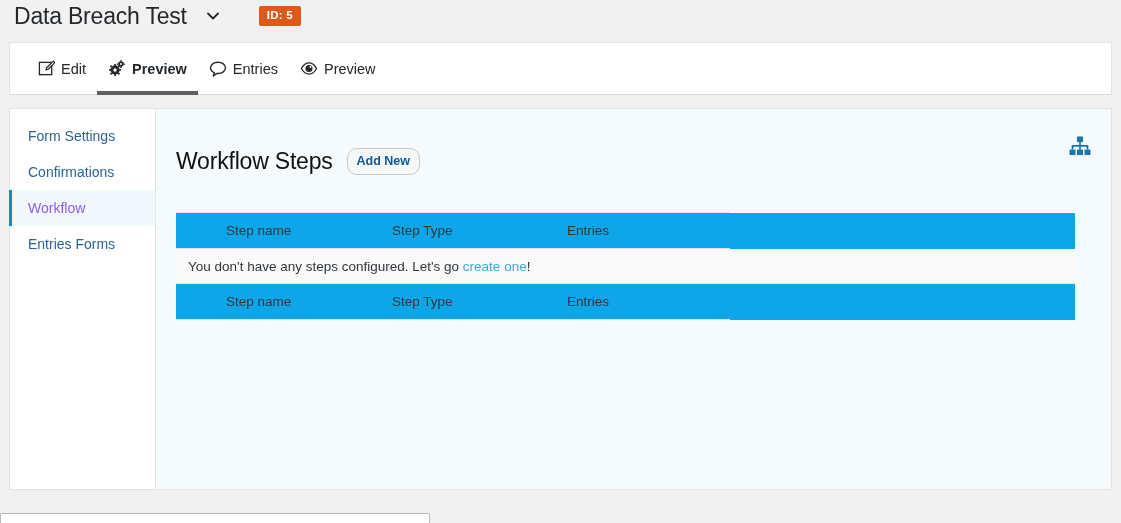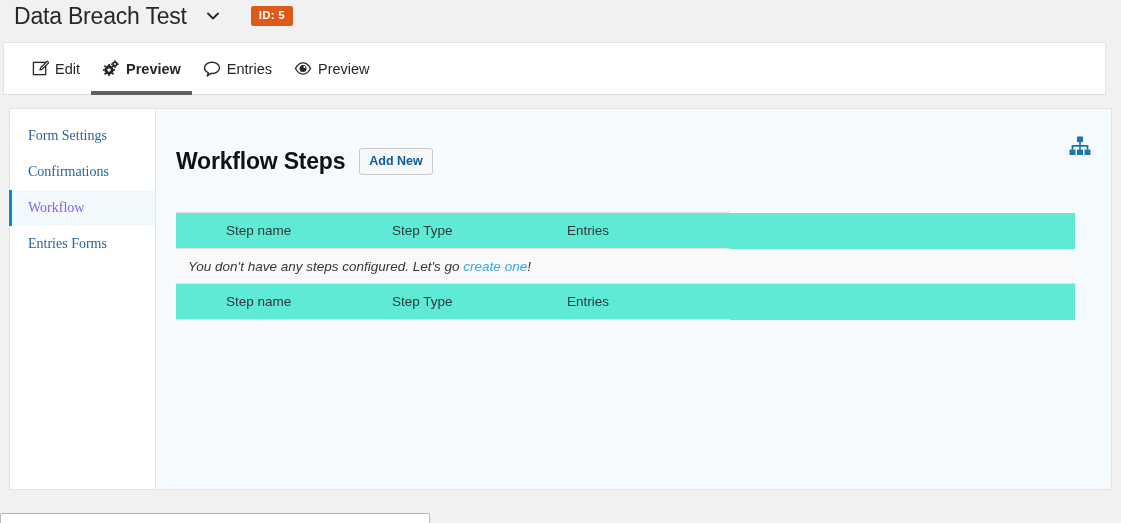--- a/index.html
+++ b/index.html
@@ -29,35 +29,35 @@
     line-height: 30px;
   }
   #title-chevron {
     margin-left: 16px;
     width: 20px; height: 20px;
     display: flex; align-items: center; justify-content: center;
     cursor: pointer;
   }
   #title-chevron svg { display: block; }
   #id-badge {
-    margin-left: 28px;
+    margin-left: 36px;
     background: #dd5a1a;
     color: #fff;
     font-size: 11.5px;
     font-weight: bold;
     padding: 3px 8px 4px 8px;
     border-radius: 2px;
     line-height: 13px;
     letter-spacing: 0.2px;
   }
 
   
   #tab-bar {
     position: absolute;
-    left: 3px; top: 42px;
+    left: 9px; top: 42px;
     width: 1103px; height: 53px;
     background: #fff;
     border: 1px solid #e2e4e7;
     border-bottom: 1px solid #dcdcdc;
   }
   #tab-list {
     display: flex;
     align-items: center;
     height: 100%;
     padding-left: 16px;
@@ -107,21 +107,20 @@
   .side-item {
     display: block;
     font-size: 14px;
     color: #2a6496;
     padding: 8px 0 8px 16px;
     line-height: 20px;
     text-decoration: none;
     cursor: pointer;
     border-left: 3px solid transparent;
     margin-left: -1px;
-    font-family: Liberation Serif, serif;
   }
   .side-item.active {
     background: #f2f9fc;
     border-left: 3px solid #0090c4;
     color: #8b5cf6;
   }
 
   
   #content {
     flex: 1;
@@ -131,29 +130,29 @@
     position: relative;
     padding: 18px 22px 0 20px;
   }
   #content-header {
     display: flex;
     align-items: center;
     gap: 14px;
   }
   #section-title {
     font-size: 23px;
-    font-weight: bold;
+    font-weight: normal;
     color: #111;
     line-height: 30px;
     letter-spacing: -0.2px;
   }
   #add-new-btn {
     background: #f6f7f7;
     border: 1px solid #c7c9cb;
-    border-radius: 3px;
+    border-radius: 10px;
     color: #0a5d96;
     font-size: 12.5px;
     font-weight: bold;
     padding: 4px 9px 5px 9px;
     line-height: 16px;
     cursor: pointer;
   }
   #sitemap-icon {
     position: absolute;
     right: 18px; top: 24px;
@@ -171,21 +170,21 @@
     background: #fff;
   }
   #steps-table th, #steps-table td {
     text-align: left;
     font-size: 13.5px;
     font-weight: normal;
     color: #32373c;
   }
   #steps-table thead th,
   #steps-table tfoot th {
-    background: #5eead4;
+    background: #0ea5e9;
     height: 36px;
     padding: 0 0 0 0;
     border-top: 1px solid #e1e1e1;
     border-bottom: 1px solid #e1e1e1;
   }
   #steps-table thead th.sep-none,
   #steps-table tfoot th.sep-none {
     border-top-color: transparent;
     border-bottom-color: transparent;
   }
@@ -194,21 +193,20 @@
   .col-entries{ width: 163px; }
   .col-blank  { width: 345px; }
   #empty-row td {
     background: #f9f9f9;
     border-top: 1px solid #e1e1e1;
     border-bottom: 1px solid #e1e1e1;
     height: 35px;
     padding-left: 12px;
     color: #32373c;
     font-size: 13.5px;
-    font-style: italic;
   }
   #empty-row a {
     color: #3ba9dd;
     text-decoration: none;
     cursor: pointer;
   }
 
   
   #bottom-panel {
     position: absolute;

